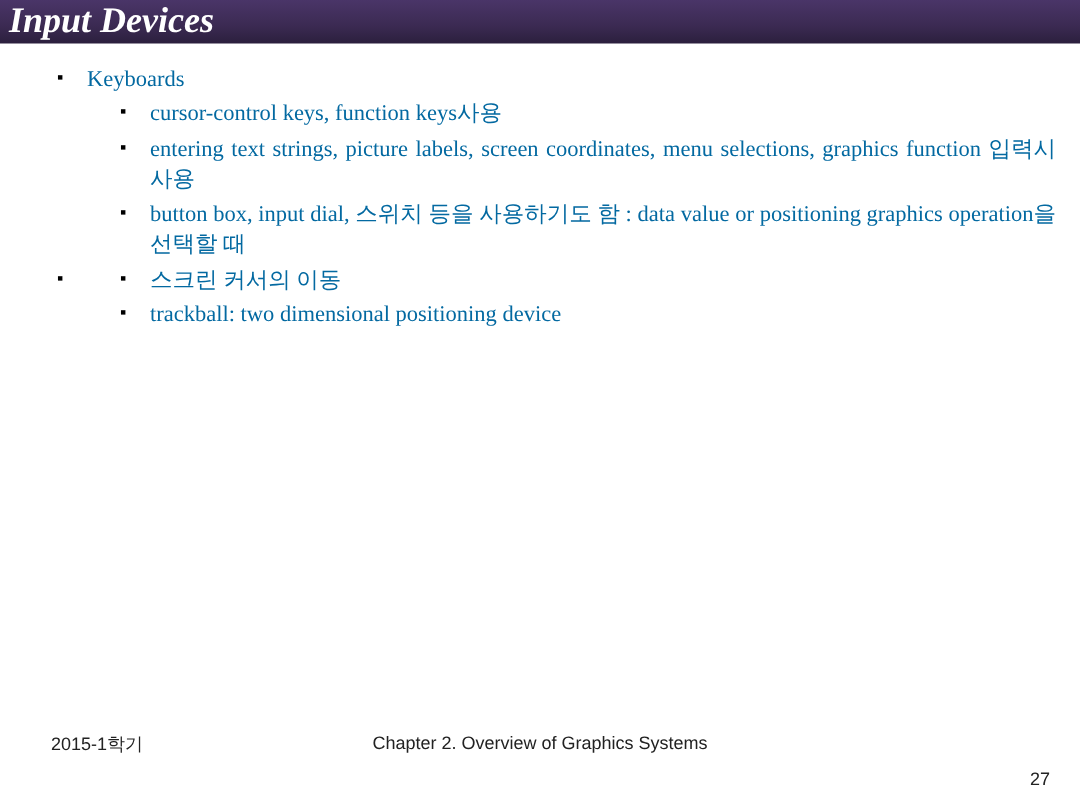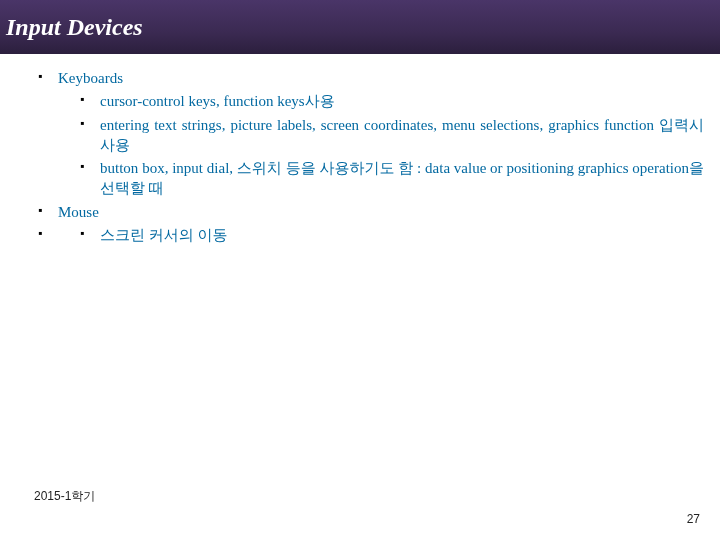--- a/index.html
+++ b/index.html
@@ -7,21 +7,21 @@
     padding: 0;
     width: 720px;
     height: 540px;
     font-family: "Times New Roman", serif;
     background: #fff;
     overflow: hidden;
     position: relative;
   }
   .header {
     width: 100%;
-    height: 54px;
+    height: 29px;
     background: linear-gradient(to bottom, #4a3568 0%, #3b2a52 60%, #2b1f3d 100%);
     display: flex;
     align-items: center;
     padding-left: 6px;
     box-sizing: border-box;
   }
   .header h1 {
     margin: 0;
     color: #fff;
     font-style: italic;
@@ -111,26 +111,25 @@
   <ul class="top">
     <li>
       <span>Keyboards</span>
       <ul class="sub">
         <li class="justify">cursor-control keys, function keys사용</li>
         <li class="justify">entering text strings, picture labels, screen coordinates, menu selections, graphics function 입력시 사용</li>
         <li class="justify">button box, input dial, 스위치 등을 사용하기도 함 : data value or positioning graphics operation을 선택할 때</li>
       </ul>
     </li>
     <li>
-      <span>Mouse</span>
-    </li>
-    <li>
       <ul class="sub">
         <li>스크린 커서의 이동</li>
+        <li>trackball: two dimensional positioning device</li>
       </ul>
     </li>
   </ul>
 </div>
 
 <div class="footer">
+  <span class="center">Chapter 2. Overview of Graphics Systems</span>
   <span class="left">2015-1학기</span>
   <span class="right">27</span>
 </div>
 
 </body></html>

